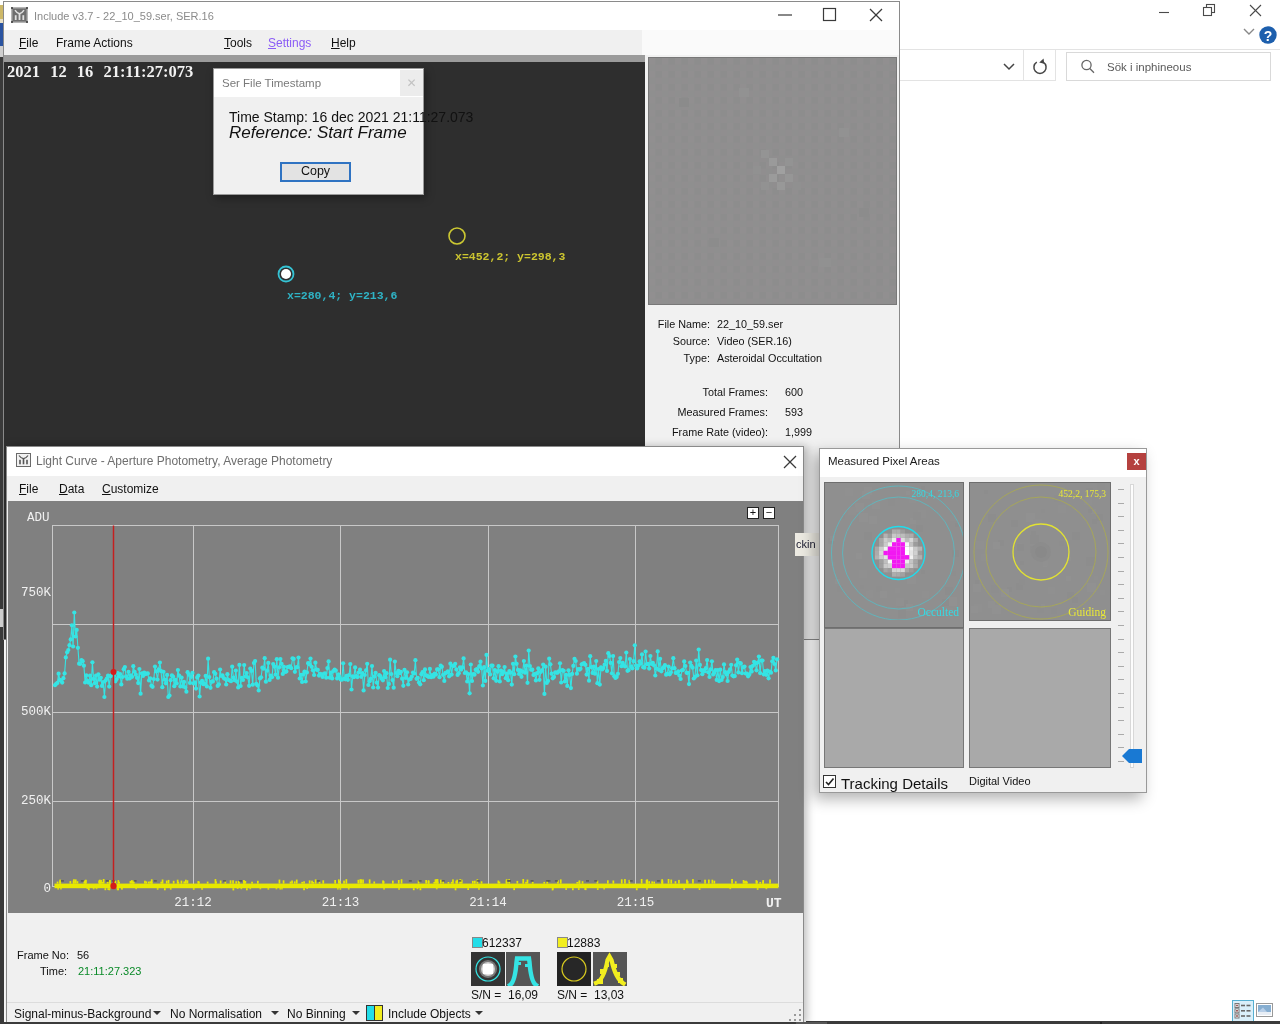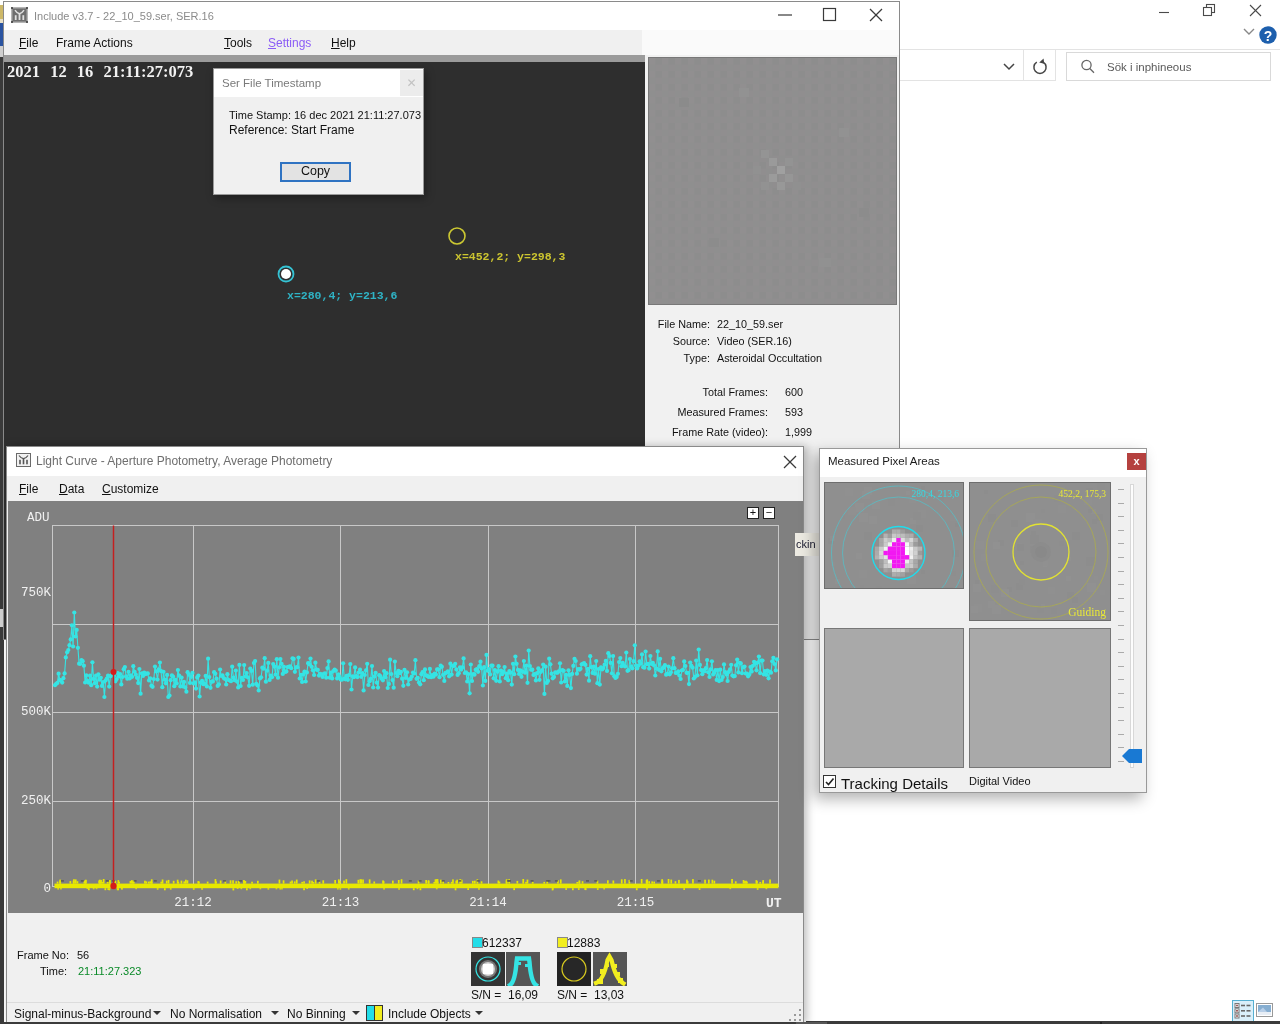--- a/index.html
+++ b/index.html
@@ -161,22 +161,22 @@
 <div class="abs" style="left:600px;top:406px;width:168px;font-size:10.8px;color:#111;text-align:right;">Measured Frames:</div>
 <div class="abs" style="left:600px;top:426px;width:168px;font-size:10.8px;color:#111;text-align:right;">Frame Rate (video):</div>
 <div class="abs" style="left:785px;top:386px;font-size:10.8px;color:#111;">600</div>
 <div class="abs" style="left:785px;top:406px;font-size:10.8px;color:#111;">593</div>
 <div class="abs" style="left:785px;top:426px;font-size:10.8px;color:#111;">1,999</div>
 
 <div class="abs" style="left:213px;top:68px;width:211px;height:127px;background:#f0f0f0;border:1px solid #9a9a9a;box-sizing:border-box;box-shadow:2px 3px 8px rgba(0,0,0,0.35);"></div>
 <div class="abs" style="left:214px;top:69px;width:209px;height:28px;background:#fff;"></div>
 <div class="abs" style="left:222px;top:77px;font-size:11.5px;color:#7a7a7a;">Ser File Timestamp</div>
 <div class="abs" style="left:400px;top:70px;width:23px;height:26px;background:#ececec;color:#c2c2c2;font-size:12px;text-align:center;line-height:26px;">✕</div>
-<div class="abs" style="left:229px;top:109px;font-size:11px;color:#111;">Time Stamp: 16 dec 2021 21:11:27.073</div>
-<div class="abs" style="left:229px;top:123px;font-size:12px;color:#111;">Reference: Start Frame</div>
+<div class="abs" style="left:229px;top:109px;font-size:14px;color:#111;">Time Stamp: 16 dec 2021 21:11:27.073</div>
+<div class="abs" style="left:229px;top:123px;font-size:17px;color:#111;font-style:italic;">Reference: Start Frame</div>
 <div class="abs" style="left:280px;top:162px;width:71px;height:20px;background:#e3e3e3;border:2px solid #2f73c2;box-sizing:border-box;font-size:12.5px;color:#111;text-align:center;line-height:15px;">Copy</div>
 
 <div class="abs" style="left:6px;top:446px;width:798px;height:578px;background:#f0f0f0;border:1px solid #8a8a8a;box-sizing:border-box;box-shadow:3px 0 8px rgba(0,0,0,0.25);"></div>
 <div class="abs" style="left:7px;top:447px;width:796px;height:29px;background:#fff;"></div>
 <svg class="abs" style="left:16px;top:453px;" width="15" height="14" viewBox="0 0 15 14">
   <rect x="0.5" y="0.5" width="14" height="13" fill="#f2f2f2" stroke="#6a6a6a"></rect>
   <path d="M3 2.5 C4.3 4.4 5.6 5.3 7.5 5.6 C9.4 5.3 10.7 4.4 12 2.5" fill="none" stroke="#555" stroke-width="1.3"></path>
   <rect x="6.7" y="5.3" width="1.6" height="6" fill="#555"></rect>
   <rect x="3.2" y="6.8" width="1.6" height="4.5" fill="#555"></rect>
   <rect x="10.2" y="6.8" width="1.6" height="4.5" fill="#555"></rect>
@@ -1146,21 +1146,21 @@
 </svg>
 
 <div class="abs" style="left:795px;top:533px;width:25px;height:23px;background:#eceae2;"></div>
 <div class="abs" style="left:796px;top:538px;font-size:11px;color:#1a1a2e;">ckin</div>
 
 <div class="abs" style="left:819px;top:448px;width:328px;height:345px;background:#f0f0f0;border:1px solid #999;box-sizing:border-box;box-shadow:-5px 6px 14px rgba(0,0,0,0.3);"></div>
 <div class="abs" style="left:820px;top:449px;width:326px;height:28px;background:#fff;"></div>
 <div class="abs" style="left:828px;top:455px;font-size:11.5px;color:#1a1a1a;">Measured Pixel Areas</div>
 <div class="abs" style="left:1127px;top:453px;width:19px;height:17px;background:#b5413f;color:#fff;font-size:11px;font-weight:bold;text-align:center;line-height:16px;">x</div>
 
-<div class="abs" style="left:824px;top:482px;width:140px;height:107px;background:#8f8f8f;border:1px solid #6e6e6e;box-sizing:border-box;overflow:hidden;">
+<div class="abs" style="left:824px;top:482px;width:140px;height:146px;background:#8f8f8f;border:1px solid #6e6e6e;box-sizing:border-box;overflow:hidden;">
  <svg width="138" height="137" viewBox="0 0 138 137">
   <rect x="31" y="70" width="6" height="6" fill="rgb(145,145,145)"></rect>
       <rect x="81" y="8" width="4" height="4" fill="rgb(145,145,145)"></rect>
       <rect x="34" y="30" width="9" height="9" fill="rgb(145,145,145)"></rect>
       <rect x="70" y="71" width="6" height="6" fill="rgb(142,142,142)"></rect>
       <rect x="30" y="20" width="9" height="9" fill="rgb(145,145,145)"></rect>
       <rect x="96" y="87" width="4" height="4" fill="rgb(141,141,141)"></rect>
       <rect x="39" y="4" width="8" height="8" fill="rgb(145,145,145)"></rect>
       <rect x="77" y="119" width="6" height="6" fill="rgb(145,145,145)"></rect>
       <rect x="51" y="103" width="6" height="6" fill="rgb(142,142,142)"></rect>

